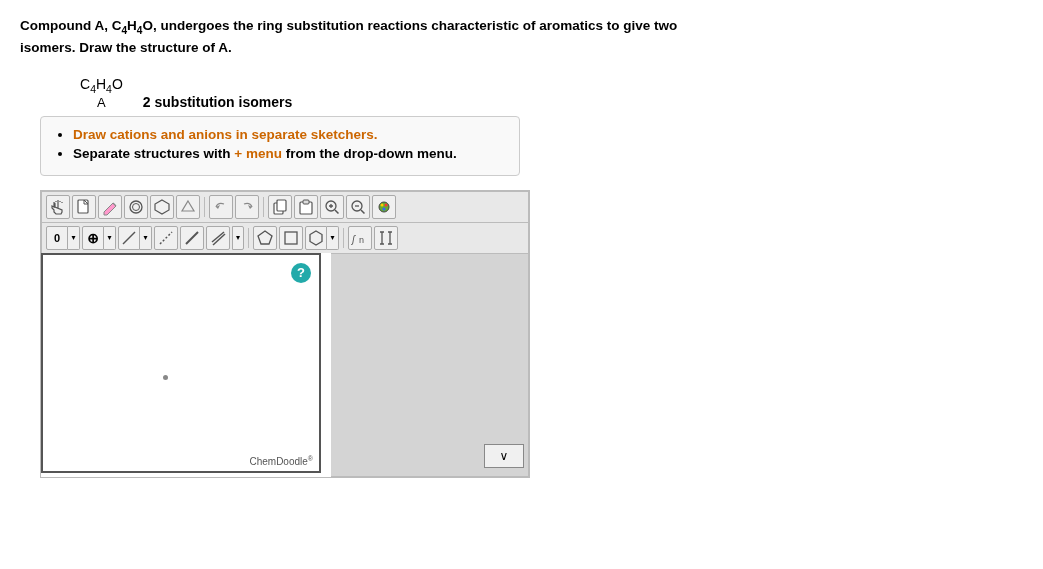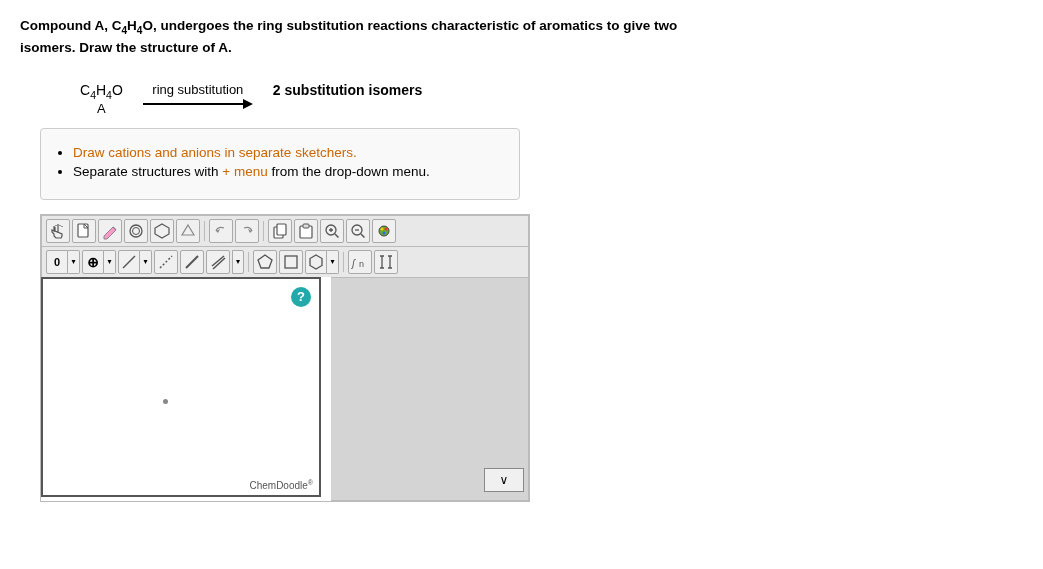--- a/index.html
+++ b/index.html
@@ -11,29 +11,29 @@
       width: 1043px;
       min-height: 569px;
       padding: 16px 20px;
     }
 
     
     #question-text {
       font-size: 13.5px;
       font-weight: normal;
       line-height: 1.5;
-      margin-bottom: 24px;
+      margin-bottom: 18px;
       max-width: 700px;
     }
 
     
     .reaction-row {
       display: flex;
-      align-items: flex-start;
-      margin-bottom: 12px;
+      align-items: flex-end;
+      margin-bottom: 6px;
       margin-left: 60px;
     }
     .compound-label {
       display: flex;
       flex-direction: column;
       align-items: center;
       margin-right: 20px;
     }
     .compound-formula {
       font-size: 14px;
@@ -71,24 +71,25 @@
     .product-label {
       font-size: 14px;
       font-weight: bold;
     }
 
     
     .info-box {
       border: 1px solid #ccc;
       background: #f9f9f9;
       border-radius: 4px;
-      padding: 16px 16px;
+      padding: 10px 16px;
       max-width: 480px;
       margin-bottom: 14px;
       margin-left: 20px;
+      font-weight: bold;
     }
     .info-box ul {
       list-style: disc;
       padding-left: 16px;
     }
     .info-box li {
       margin-bottom: 4px;
       font-size: 13.5px;
       color: #000;
     }
@@ -231,27 +232,20 @@
 
 <p id="question-text">
   <strong>Compound A, C<sub>4</sub>H<sub>4</sub>O, undergoes the ring substitution reactions characteristic of aromatics to give two isomers. Draw the structure of A.</strong>
 </p>
 
 <div class="reaction-row">
   <div class="compound-label">
     <span class="compound-formula">C<sub>4</sub>H<sub>4</sub>O</span>
     <span class="compound-letter">A</span>
   </div>
-  <div class="arrow-container">
-    <span class="arrow-label">ring substitution</span>
-    <div class="arrow-line">
-      <div class="arrow-shaft"></div>
-      <div class="arrow-head"></div>
-    </div>
-  </div>
   <span class="product-label">2 substitution isomers</span>
 </div>
 
 <div class="info-box">
   <ul>
     <li>
       <span class="orange">Draw cations and anions in separate sketchers.</span>
     </li>
     <li>
       Separate structures with <span class="orange">+ menu</span> from the <span class="blue">drop-down menu.</span>

